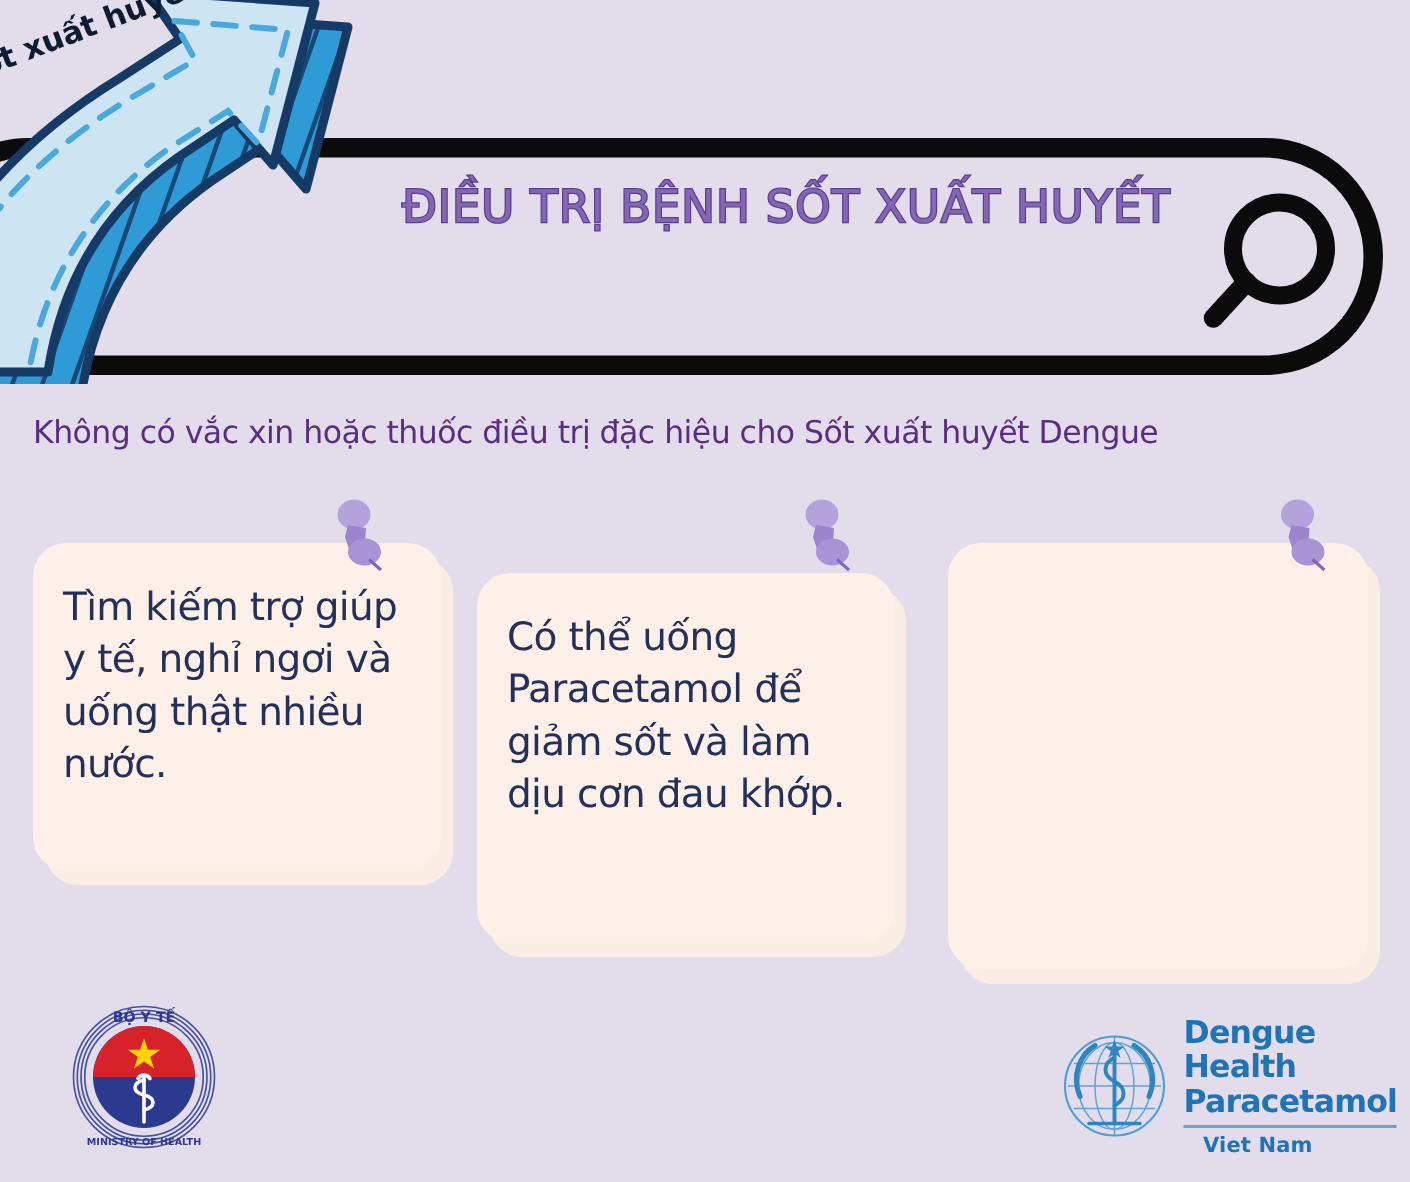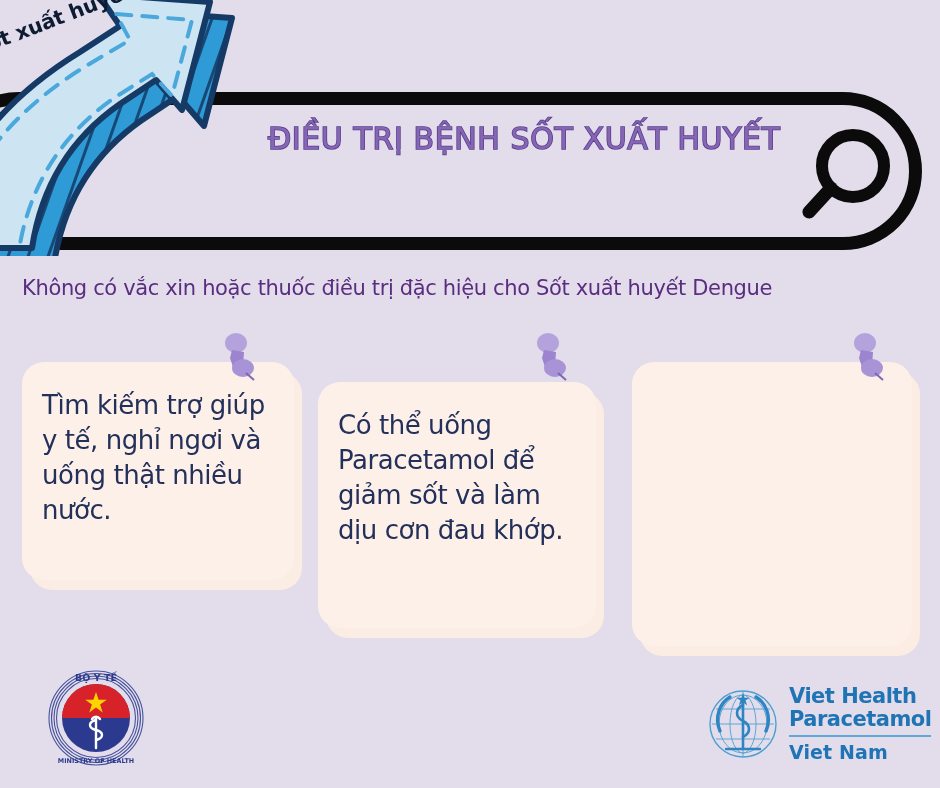--- a/index.html
+++ b/index.html
@@ -186,23 +186,24 @@
   }
   .who-rule {
     height: 2px;
     background: #5fa8d8;
     margin: 4px 0 4px 0;
     width: 100%;
   }
   .who-country {
     font-family: "DejaVu Sans", sans-serif;
     font-weight: 700;
-    font-size: 19px;
+    font-size: 14px;
     color: #1f74b5;
     letter-spacing: 0.1px;
+    margin-left: 13px;
   }
 </style>
 </head>
 <body>
 
 <div id="poster">
 
   <div class="header-frame"></div>
 
   <svg class="magnifier" viewBox="0 0 104 104">
@@ -326,20 +327,20 @@
       <path d="M14 44 C8 30 14 16 24 10" fill="none" stroke="#2f85c2" stroke-width="3.4" stroke-linecap="round"></path>
       <path d="M60 44 C66 30 60 16 50 10" fill="none" stroke="#2f85c2" stroke-width="3.4" stroke-linecap="round"></path>
       <g stroke="#2f85c2" stroke-width="2.6" fill="none" stroke-linecap="round">
         <line x1="37" y1="14" x2="37" y2="62"></line>
         <path d="M37 18 C29 22 29 30 37 34 C45 38 45 46 37 50"></path>
       </g>
       <polygon points="37,6 38.6,10.7 43.6,10.7 39.5,13.6 41.1,18.3 37,15.4 32.9,18.3 34.5,13.6 30.4,10.7 35.4,10.7" fill="#2f85c2"></polygon>
       <path d="M20 62 L54 62" stroke="#2f85c2" stroke-width="2.4" stroke-linecap="round"></path>
     </svg>
     <div class="who-words">
-      <div class="who-line">Viet Health</div>
+      <div class="who-line">Dengue Health</div>
       <div class="who-line">Paracetamol</div>
       <div class="who-rule"></div>
       <div class="who-country">Viet Nam</div>
     </div>
   </div>
 
 </div>
 
 </body></html>

